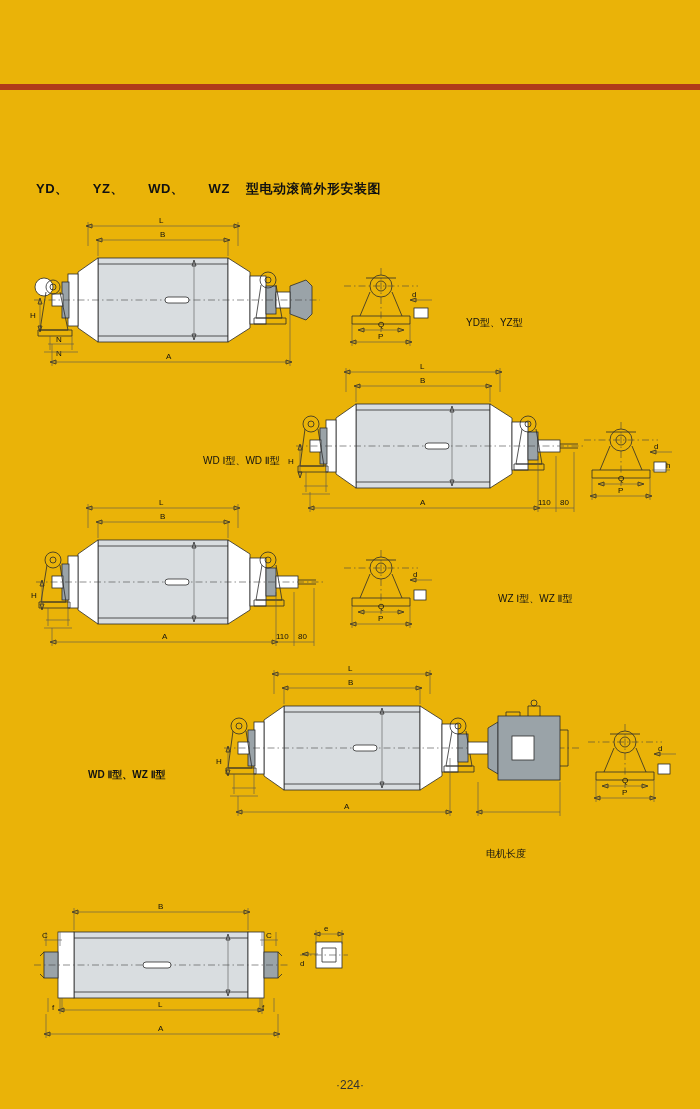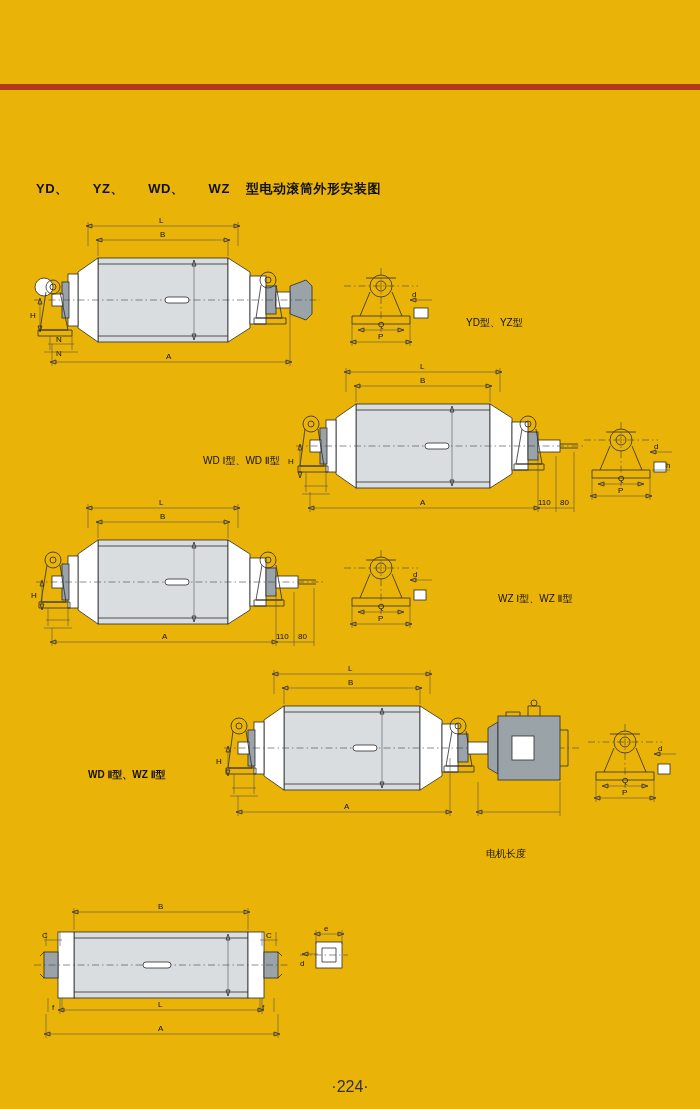--- a/index.html
+++ b/index.html
@@ -4,21 +4,21 @@
 <style>
   html,body{margin:0;padding:0;background:#ffffff;}
   body{width:700px;height:1109px;position:relative;font-family:"Liberation Sans",sans-serif;color:#1a1a1a;overflow:hidden;}
   .page{position:absolute;inset:0;background:#eab308;}
   .topbar{position:absolute;left:0;top:84px;width:700px;height:6px;background:#b03a1a;}
   .heading{position:absolute;font-weight:bold;font-size:13px;letter-spacing:.5px;color:#111;}
   .h1{left:36px;top:180px;}
   .h2{left:50px;top:860px;}
   .h-part{display:inline-block;}
   .cap{position:absolute;font-size:10px;color:#111;}
-  .pagenum{position:absolute;left:0;top:1078px;width:700px;text-align:center;font-size:16px;color:#333;}
+  .pagenum{position:absolute;left:0;top:1078px;width:700px;text-align:center;font-size:12px;color:#333;}
   svg{position:absolute;left:0;top:0;width:700px;height:1109px;pointer-events:none;}
   .ln{stroke:#2b2b2b;stroke-width:.8;fill:none;}
   .thin{stroke:#555;stroke-width:.6;fill:none;}
   .dash{stroke:#444;stroke-width:.6;fill:none;stroke-dasharray:7 3 1.5 3;}
   .fillg{fill:#d9dde0;stroke:#2b2b2b;stroke-width:.8;}
   .fillw{fill:#ffffff;stroke:#2b2b2b;stroke-width:.8;}
   .filld{fill:#9aa3a8;stroke:#2b2b2b;stroke-width:.8;}
   .dimt{font-size:8px;fill:#111;font-family:"Liberation Sans",sans-serif;}
 </style>
 </head>

